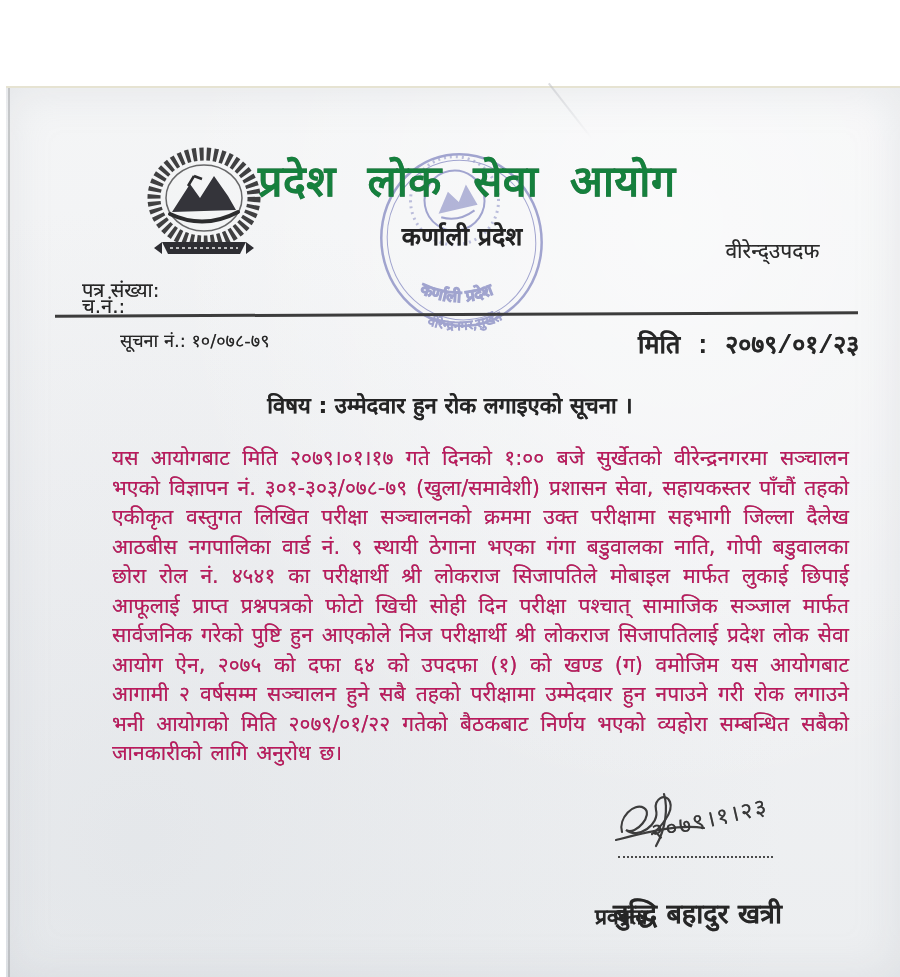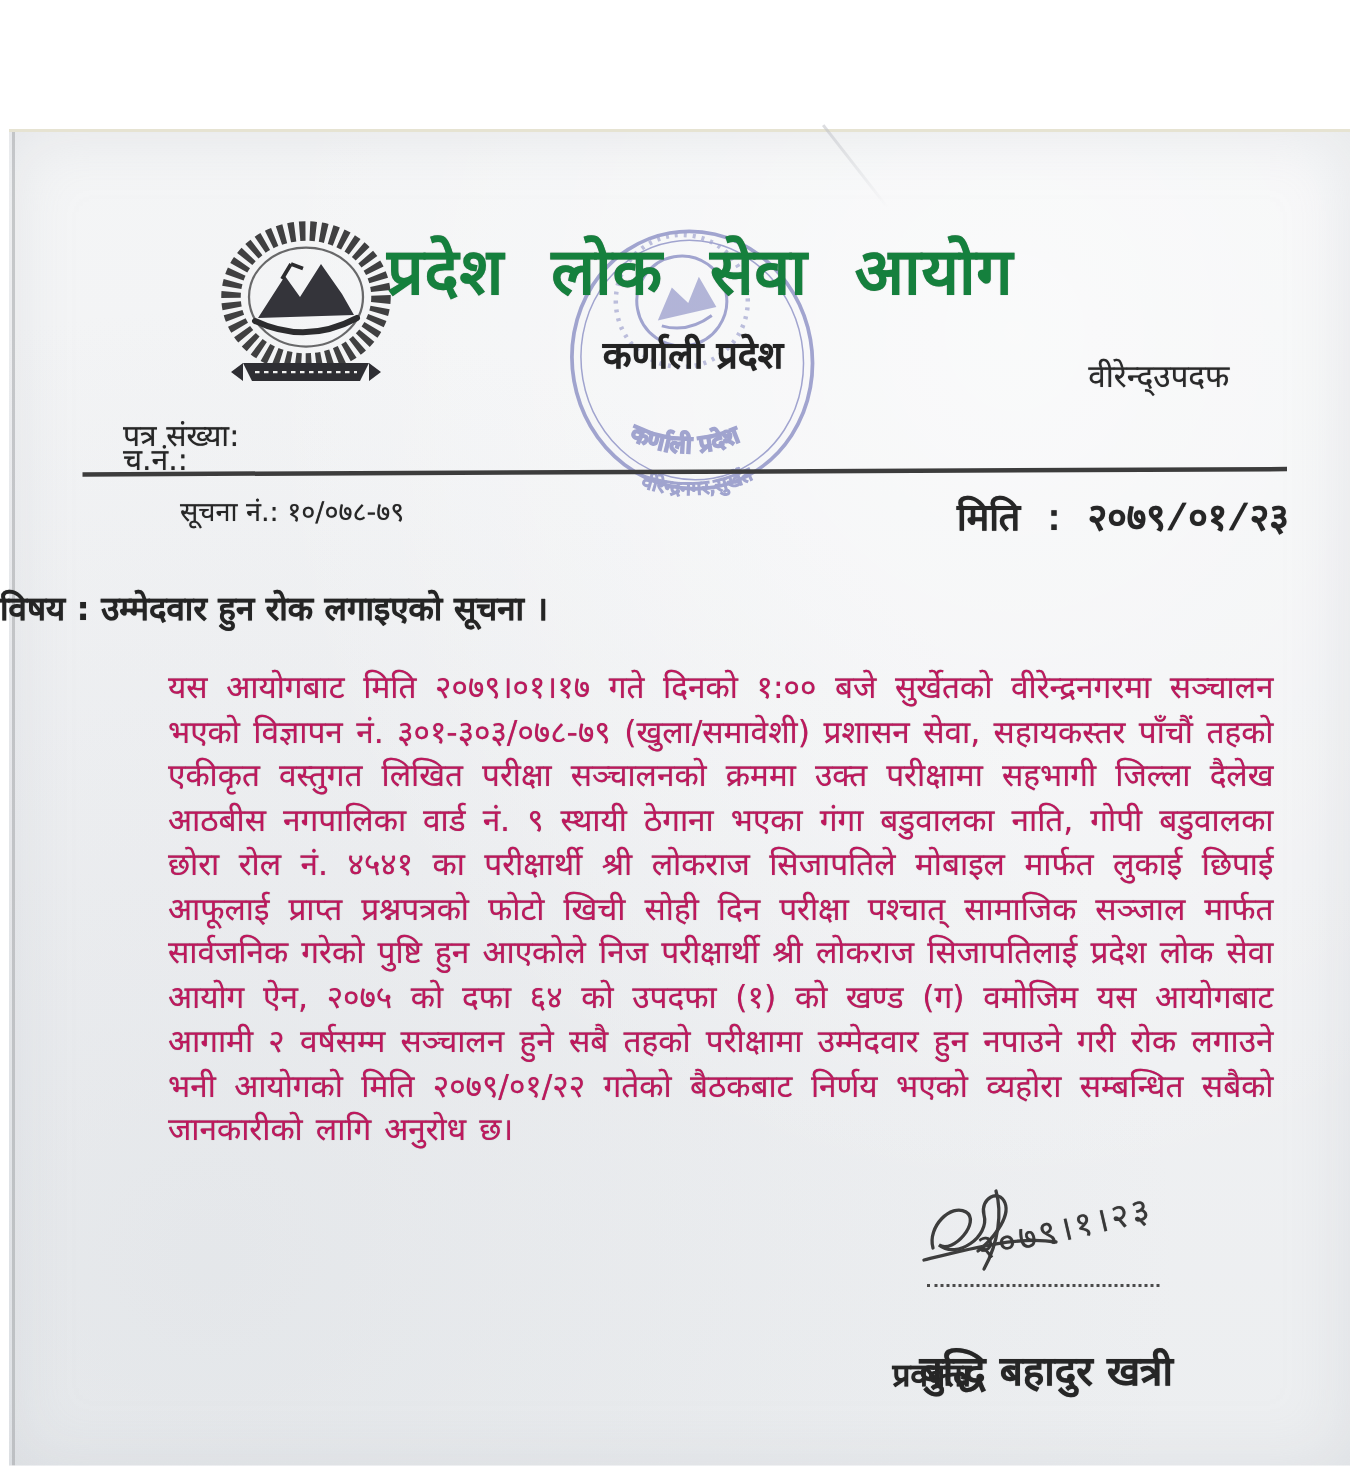--- a/index.html
+++ b/index.html
@@ -47,21 +47,21 @@
   }
   .lbl-letterno{position:absolute;left:82px;top:260px;font-size:20px;margin-top:16px;}
   .lbl-chano{position:absolute;left:82px;top:292px;font-size:20px;text-align:right;}
   .rule{
     position:absolute;left:55px;top:313px;width:803px;height:3px;
     background:#3c3c3c;transform:rotate(-0.25deg);
   }
   .notice-no{position:absolute;left:120px;top:328px;font-size:18px;font-weight:400;}
   .letter-date{position:absolute;left:638px;top:326px;font-size:25px;font-weight:600;font-family:Liberation Mono, monospace;}
   .subject{
-    position:absolute;left:0;top:389px;width:900px;text-align:left;
+    position:absolute;left:0;top:389px;width:900px;text-align:center;
     font-size:22px;font-weight:600;color:#242424;
   }
   .body-text{
     position:absolute;left:112px;top:444px;width:737px;
     font-size:21px;line-height:29.5px;text-align:justify;color:#be185d;
     word-spacing:2px;
   }
 
   
   .sig-scribble{position:absolute;left:608px;top:784px;width:190px;height:75px;}

